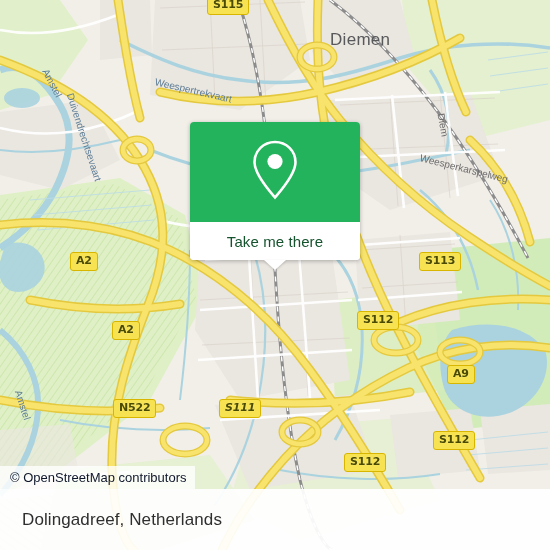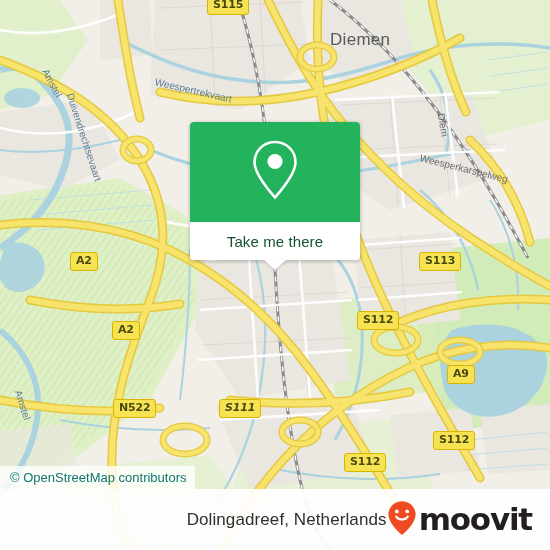--- a/index.html
+++ b/index.html
@@ -134,35 +134,35 @@
     position: absolute;
     left: 0;
     top: 466px;
     height: 23px;
     padding: 0 8px 0 10px;
     display: flex;
     align-items: center;
     background: rgba(255,255,255,0.80);
     font-family: "Liberation Sans", sans-serif;
     font-size: 13px;
-    color: #0f766e;
+    color: #0f172a;
     text-align: right;
   }
 
   
   #footer {
     position: absolute;
     left: 0;
     top: 489px;
     width: 550px;
     height: 61px;
     background: rgba(255,255,255,0.93);
     display: flex;
     align-items: center;
-    justify-content: flex-end;
+    justify-content: flex-start;
     box-sizing: border-box;
     padding: 0 18px 0 22px;
   }
   #footer-title {
     font-family: "Liberation Sans", sans-serif;
     font-size: 17px;
     color: #2f2f2f;
     letter-spacing: 0.1px;
   }
   #brand {
@@ -386,27 +386,15 @@
     </div>
     <div id="popup-tail"></div>
   </div>
 
   <div id="attribution">
     <span>© OpenStreetMap contributors</span>
   </div>
 
   <div id="footer">
     <span id="footer-title">Dolingadreef, Netherlands</span>
-    <span id="brand">
-      <span>
-        <svg width="30" height="36" viewBox="0 0 30 36" aria-hidden="true">
-          <path d="M15 1.2 C7.4 1.2 1.4 7.2 1.4 14.6 C1.4 22.6 11 31.8 15 35
-                   C19 31.8 28.6 22.6 28.6 14.6 C28.6 7.2 22.6 1.2 15 1.2 Z" fill="#ee4b22"></path>
-          <circle cx="9.8" cy="11.4" r="1.9" fill="#ffffff"></circle>
-          <circle cx="20.2" cy="11.4" r="1.9" fill="#ffffff"></circle>
-          <path d="M9.2 16.6 C11.4 20.6 18.6 20.6 20.8 16.6" fill="none" stroke="#ffffff" stroke-width="2.1" stroke-linecap="round"></path>
-        </svg>
-      </span>
-      <span id="brand-word">moovit</span>
-    </span>
   </div>
 
 </div>
 
 </body></html>

